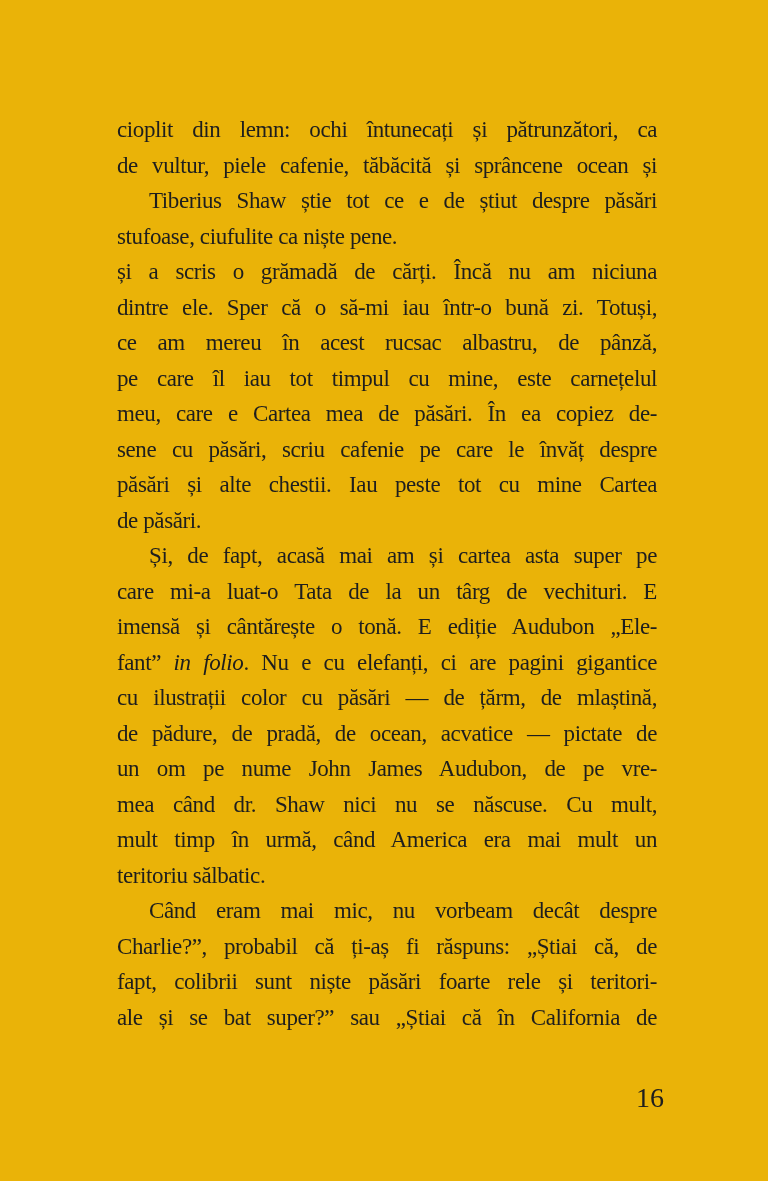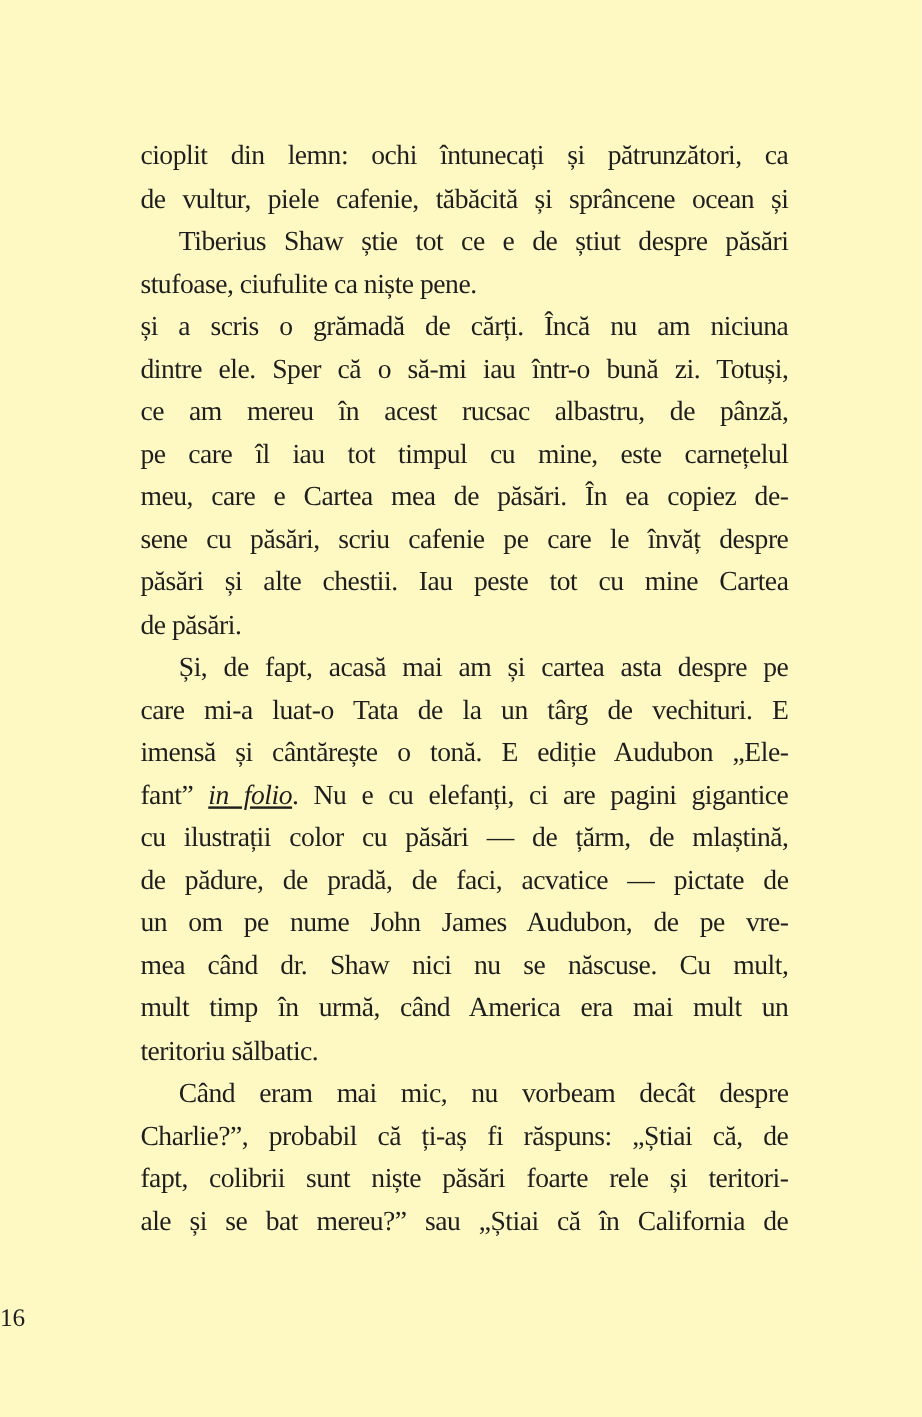--- a/index.html
+++ b/index.html
@@ -35,58 +35,57 @@
   }
   .line.just {
     text-align: justify;
     text-align-last: justify;
   }
   .line.indent {
     text-indent: 32px;
   }
   .italic {
     font-style: italic;
-    text-decoration: underline;
   }
   .page-number {
     position: absolute;
     top: 1084px;
     left: 0;
     width: 664px;
-    text-align: left;
-    font-size: 21px;
+    text-align: right;
+    font-size: 28px;
     line-height: 28px;
   }
 </style>
 </head>
 <body style="background: rgb(255, 255, 255);">
 
-<div class="page" style="background: #fef9c3; color: rgb(30, 30, 30);">
+<div class="page" style="background: #eab308; color: rgb(30, 30, 30);">
   <main class="text-block">
       <div class="line just"><span>cioplit din lemn: ochi întunecați și pătrunzători, ca</span></div>
       <div class="line just"><span>de vultur, piele cafenie, tăbăcită și sprâncene ocean și</span></div>
       <div class="line indent just"><span>Tiberius Shaw știe tot ce e de știut despre păsări</span></div>
       <div class="line"><span>stufoase, ciufulite ca niște pene.</span></div>
       <div class="line just"><span>și a scris o grămadă de cărți. Încă nu am niciuna</span></div>
       <div class="line just"><span>dintre ele. Sper că o să-mi iau într-o bună zi. Totuși,</span></div>
       <div class="line just"><span>ce am mereu în acest rucsac albastru, de pânză,</span></div>
       <div class="line just"><span>pe care îl iau tot timpul cu mine, este carnețelul</span></div>
       <div class="line just"><span>meu, care e Cartea mea de păsări. În ea copiez de-</span></div>
       <div class="line just"><span>sene cu păsări, scriu cafenie pe care le învăț despre</span></div>
       <div class="line just"><span>păsări și alte chestii. Iau peste tot cu mine Cartea</span></div>
       <div class="line"><span>de păsări.</span></div>
-      <div class="line indent just"><span>Și, de fapt, acasă mai am și cartea asta despre pe</span></div>
+      <div class="line indent just"><span>Și, de fapt, acasă mai am și cartea asta super pe</span></div>
       <div class="line just"><span>care mi-a luat-o Tata de la un târg de vechituri. E</span></div>
       <div class="line just"><span>imensă și cântărește o tonă. E ediție Audubon „Ele-</span></div>
       <div class="line just"><span>fant” </span><span class="italic">in folio</span><span>. Nu e cu elefanți, ci are pagini gigantice</span></div>
       <div class="line just"><span>cu ilustrații color cu păsări — de țărm, de mlaștină,</span></div>
-      <div class="line just"><span>de pădure, de pradă, de faci, acvatice — pictate de</span></div>
+      <div class="line just"><span>de pădure, de pradă, de ocean, acvatice — pictate de</span></div>
       <div class="line just"><span>un om pe nume John James Audubon, de pe vre-</span></div>
       <div class="line just"><span>mea când dr. Shaw nici nu se născuse. Cu mult,</span></div>
       <div class="line just"><span>mult timp în urmă, când America era mai mult un</span></div>
       <div class="line"><span>teritoriu sălbatic.</span></div>
       <div class="line indent just"><span>Când eram mai mic, nu vorbeam decât despre</span></div>
       <div class="line just"><span>Charlie?”, probabil că ți-aș fi răspuns: „Știai că, de</span></div>
       <div class="line just"><span>fapt, colibrii sunt niște păsări foarte rele și teritori-</span></div>
-      <div class="line just"><span>ale și se bat mereu?” sau „Știai că în California de</span></div>
+      <div class="line just"><span>ale și se bat super?” sau „Știai că în California de</span></div>
     </main>
   <div class="page-number">16</div>
 </div>
 
 </body></html>

